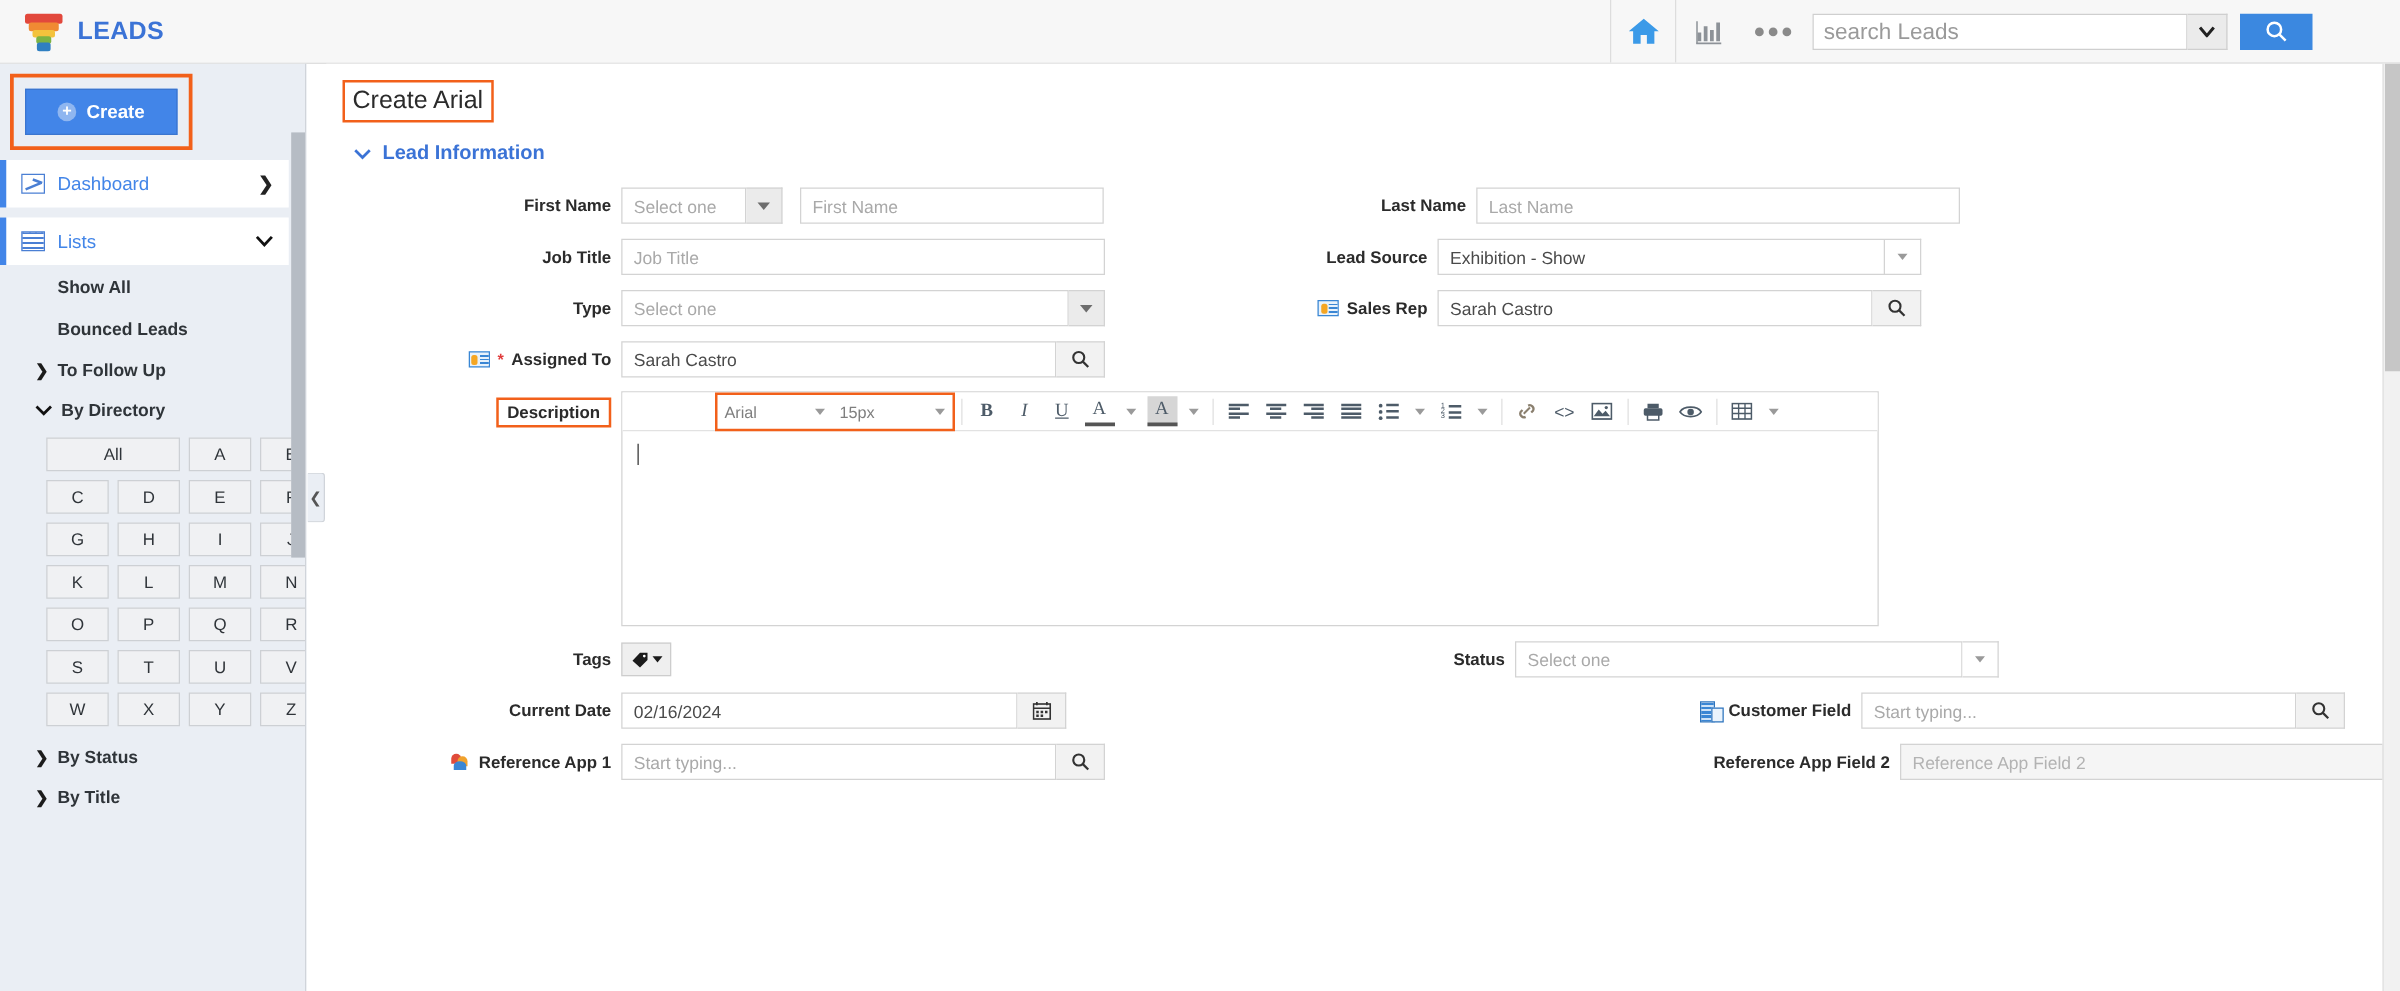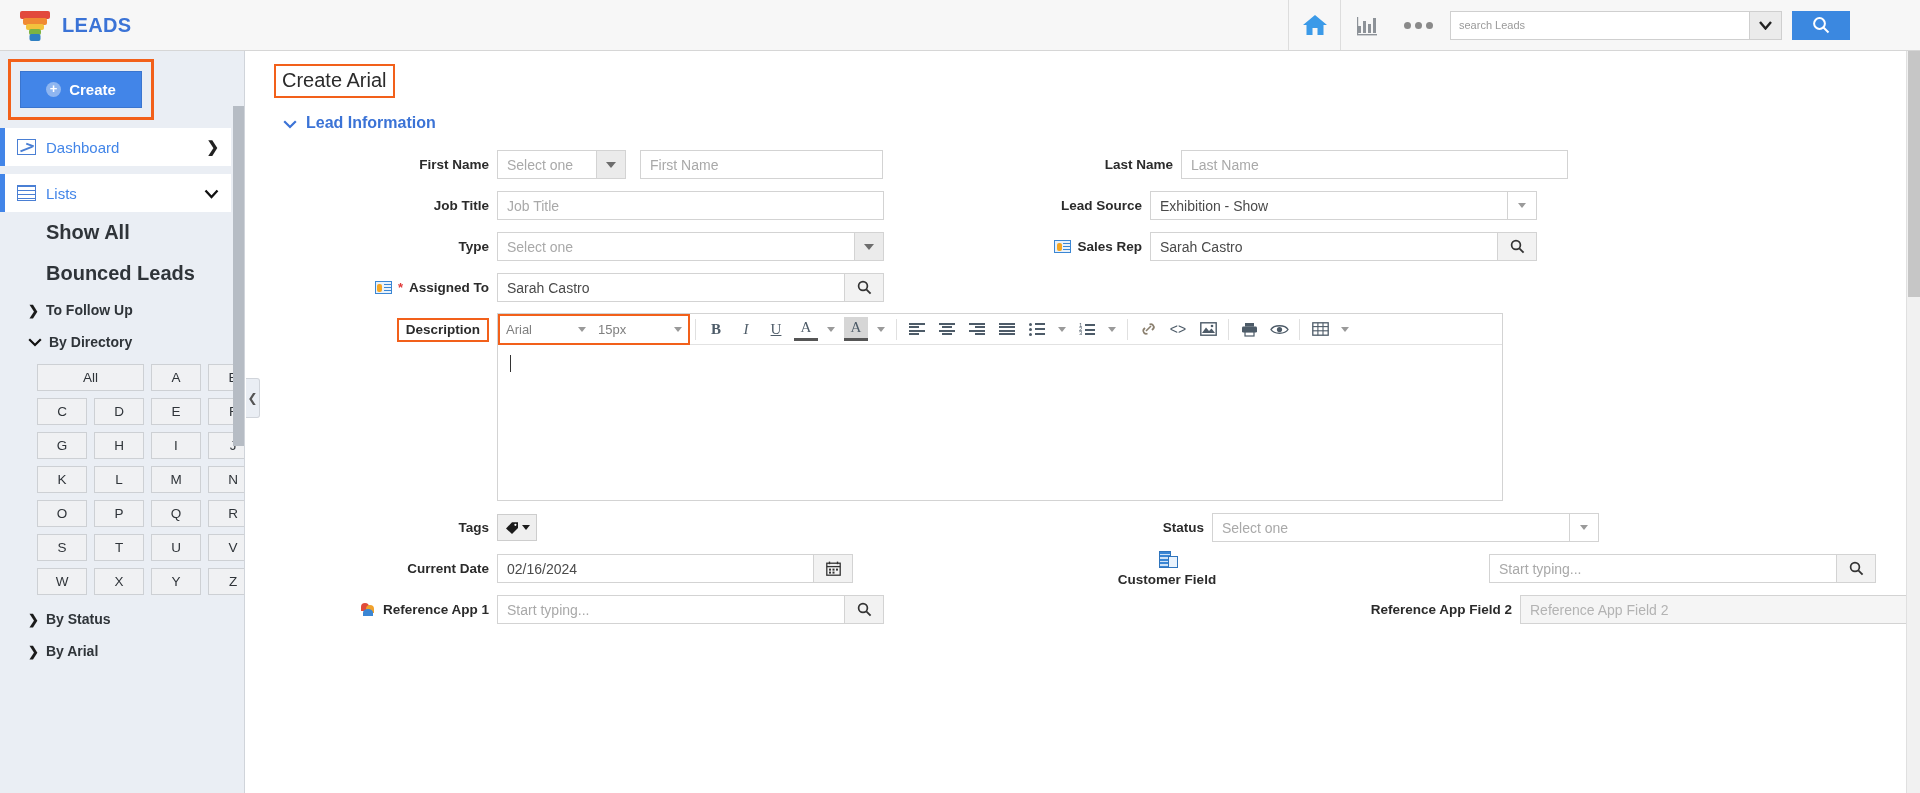--- a/index.html
+++ b/index.html
@@ -38,21 +38,21 @@
     border-left: 1px solid #dddddd; background: #f7f7f7; cursor: pointer;
   }
   .tb-btn.home { width: 52px; }
   .tb-dots { width: 52px; display:flex; align-items:center; justify-content:center; gap:4px; cursor:pointer;}
   .tb-dots i { width: 7px; height: 7px; border-radius: 50%; background: #8a8a8a; display: block; }
   .search-wrap {
     display: flex; align-items: center; padding: 0 10px 0 6px; gap: 0;
   }
   .search-box {
     width: 300px; height: 29px; border: 1px solid #cfcfcf; background: #fff;
-    display: flex; align-items: center; padding: 0 8px; font-size: 11px; color: #9a9a9a;
+    display: flex; align-items: center; padding: 0 8px; font-size: 18px; color: #9a9a9a;
   }
   .search-drop {
     width: 32px; height: 29px; border: 1px solid #cfcfcf; border-left: none;
     background: #ebebeb; display: flex; align-items: center; justify-content: center; cursor: pointer;
   }
   .search-go {
     width: 58px; height: 29px; background: #3b88e0; margin-left: 10px;
     display: flex; align-items: center; justify-content: center; cursor: pointer;
   }
 
@@ -90,21 +90,21 @@
   }
   .ic-dash::before {
     content: ""; position: absolute; left: 8px; top: 4px; width: 8px; height: 2px;
     background: #4a7fd4; transform: rotate(20deg);
   }
   .ic-list { background:
       repeating-linear-gradient(to bottom, #4a7fd4 0 1.5px, #fff 1.5px 4px),
       repeating-linear-gradient(to right, #4a7fd4 0 1.5px, #fff 1.5px 5px);
   }
   .sub-link {
-    font-size: 20px; font-weight: bold; color: #2f3439; padding: 9px 0 9px 46px; cursor: pointer;
+    font-size: 14px; font-weight: bold; color: #2f3439; padding: 9px 0 9px 46px; cursor: pointer;
   }
   .grp-link {
     font-size: 14px; font-weight: bold; color: #2f3439; padding: 8px 0 8px 28px; cursor: pointer;
     display: flex; align-items: center; gap: 7px;
   }
   .grp-link .car { font-size: 13px; color: #1b1b1b; font-weight: bold; display:inline-block; }
   .alpha-grid {
     display: grid; grid-template-columns: repeat(4, 50px); gap: 7px 7px;
     padding: 6px 0 8px 37px;
   }
@@ -214,20 +214,21 @@
   .desc-lbl-hl {
     border: 2px solid #f2601a; padding: 2px 7px 3px 7px; font-size: 13.5px;
     font-weight: bold; color: #2b2b2b;
   }
   .editor-wrap {
     border: 1px solid #d3d3d3; background: #fff; width: 1006px;
   }
   .editor-toolbar {
     height: 31px; display: flex; align-items: center; background: #fff;
     border-bottom: 1px solid #e2e2e2;
+    justify-content: center;
   }
   .font-hl {
     border: 2px solid #f2601a; display: flex; align-items: center; height: 31px;
   }
   .fsel {
     width: 92px; height: 25px; display: flex; align-items: center; justify-content: space-between;
     padding: 0 6px; font-size: 13px; color: #7f7f7f; cursor: pointer;
   }
   .fsel.sz { width: 96px; }
   .tb-sep { width: 1px; height: 21px; background: #e0e0e0; margin: 0 5px; }
@@ -406,21 +407,21 @@
       <div class="alpha-btn">Y</div>
       <div class="alpha-btn">Z</div>
     </div>
 
     <div class="grp-link">
       <span class="car">❯</span>
       <span>By Status</span>
     </div>
     <div class="grp-link">
       <span class="car">❯</span>
-      <span>By Arial</span>
+      <span>By Title</span>
     </div>
   </div>
 
   <div class="collapse-handle">
     <span>❮</span>
   </div>
 
   <div class="main">
 
     <div class="page-title-hl">
@@ -695,21 +696,21 @@
                 <line x1="11.5" y1="0.6" x2="11.5" y2="3.2" stroke="#333" stroke-width="1.4"></line>
                 <rect x="3" y="7.6" width="2" height="2" fill="#333"></rect>
                 <rect x="6.5" y="7.6" width="2" height="2" fill="#333"></rect>
                 <rect x="10" y="7.6" width="2" height="2" fill="#333"></rect>
                 <rect x="3" y="10.6" width="2" height="2" fill="#333"></rect>
                 <rect x="6.5" y="10.6" width="2" height="2" fill="#333"></rect>
               </svg>
           </div>
         </div>
 
-        <div class="lbl" style="width:628px;flex-direction:column;">
+        <div class="lbl" style="width:628px;">
           <span class="bld-ic"></span>
           <span>Customer Field</span>
         </div>
         <div style="display:flex; margin-left:8px;">
           <div class="inp ph" style="width:348px;">Start typing...</div>
           <div class="srchbtn">
             <svg width="15" height="15" viewBox="0 0 15 15">
                 <circle cx="6" cy="6" r="4.4" stroke="#333" stroke-width="1.7" fill="none"></circle>
                 <line x1="9.3" y1="9.3" x2="13.6" y2="13.6" stroke="#333" stroke-width="1.8"></line>
               </svg>

